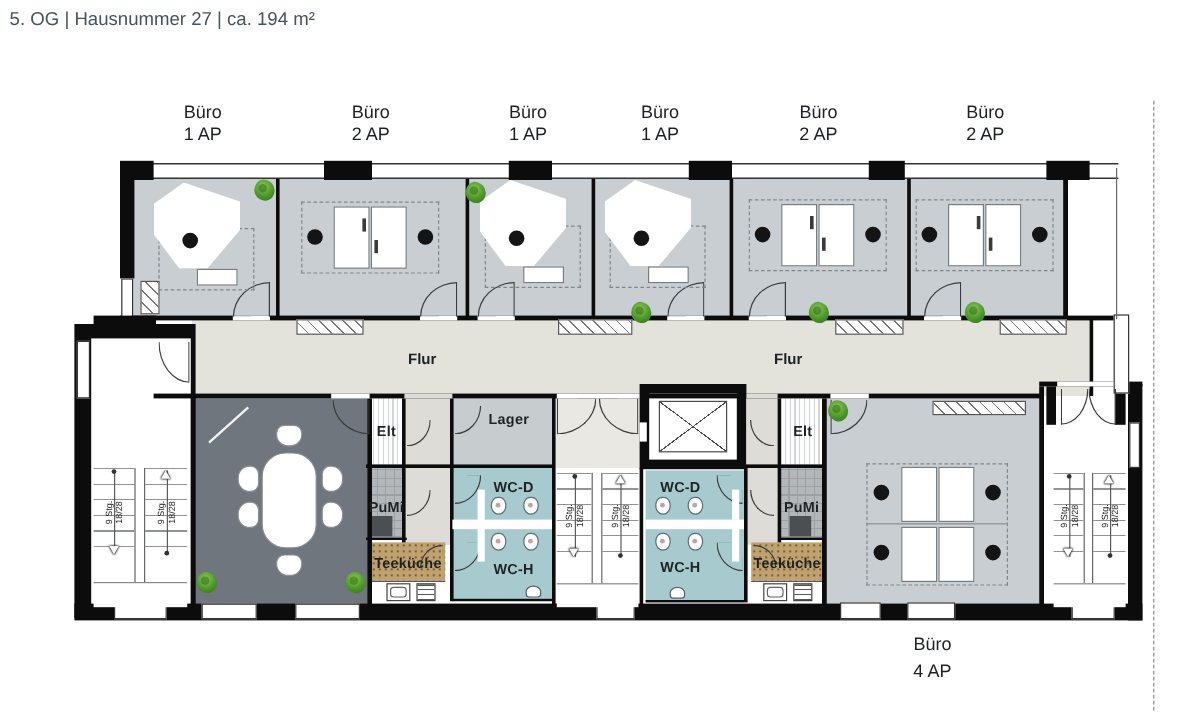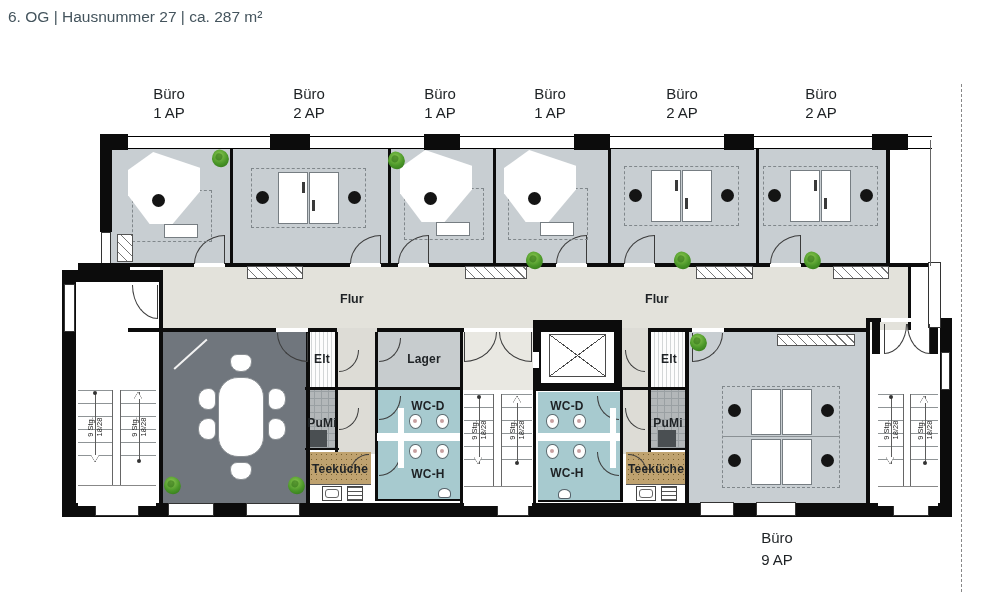--- a/index.html
+++ b/index.html
@@ -79,21 +79,21 @@
     transform:rotate(-90deg);font-size:7.5px;line-height:9px;color:#222;text-align:center;}
   .stxt span{display:block;white-space:nowrap;}
   .dash{position:absolute;border-left:1.5px dashed #888;}
   .diag{position:absolute;height:1.5px;background:#f2f2f2;transform-origin:left center;}
 </style>
 </head>
 <body>
 
 <div class="canvas">
 
-  <div class="title">6. OG | Hausnummer 27 | ca. 287 m²</div>
+  <div class="title">5. OG | Hausnummer 27 | ca. 194 m²</div>
 
   <div class="olabel" style="left:124px"><span>Büro</span><br><span>1 AP</span></div>
   <div class="olabel" style="left:264px"><span>Büro</span><br><span>2 AP</span></div>
   <div class="olabel" style="left:395px"><span>Büro</span><br><span>1 AP</span></div>
   <div class="olabel" style="left:505px"><span>Büro</span><br><span>1 AP</span></div>
   <div class="olabel" style="left:637px"><span>Büro</span><br><span>2 AP</span></div>
   <div class="olabel" style="left:776px"><span>Büro</span><br><span>2 AP</span></div>
 
   <div class="f" style="left:108px;top:148px;width:780px;height:118px;background:var(--office-floor)"></div>
   <div class="f" style="left:160px;top:266px;width:750px;height:64px;background:var(--corridor-floor)"></div>
@@ -395,26 +395,26 @@
   <div class="plant" style="left:804px;top:252px"></div>
   <div class="plant" style="left:164px;top:477px"></div>
   <div class="plant" style="left:288px;top:477px"></div>
   <div class="plant" style="left:690px;top:334px"></div>
 
   <div class="flur" style="left:340px;top:292px">Flur</div>
   <div class="flur" style="left:645px;top:292px">Flur</div>
   <div class="rl" style="left:303px;top:352px;width:38px">Elt</div>
   <div class="rl" style="left:303px;top:416px;width:38px">PuMi</div>
   <div class="rl" style="left:308px;top:462px;width:64px">Teeküche</div>
-  <div class="rl" style="left:398px;top:352px;width:52px">Lager</div>
+  <div class="rl" style="left:398px;top:342px;width:52px">Lager</div>
   <div class="rl" style="left:404px;top:399px;width:48px">WC-D</div>
   <div class="rl" style="left:404px;top:467px;width:48px">WC-H</div>
   <div class="rl" style="left:543px;top:399px;width:48px">WC-D</div>
   <div class="rl" style="left:543px;top:466px;width:48px">WC-H</div>
   <div class="rl" style="left:650px;top:352px;width:38px">Elt</div>
   <div class="rl" style="left:646px;top:416px;width:44px">PuMi</div>
   <div class="rl" style="left:626px;top:462px;width:60px">Teeküche</div>
 
   <div class="dash" style="left:961px;top:84px;height:508px"></div>
 
-  <div class="blabel" style="left:737px;top:527px;width:80px"><span>Büro</span><br><span>9 AP</span></div>
+  <div class="blabel" style="left:737px;top:527px;width:80px"><span>Büro</span><br><span>4 AP</span></div>
 
 </div>
 
 </body></html>

